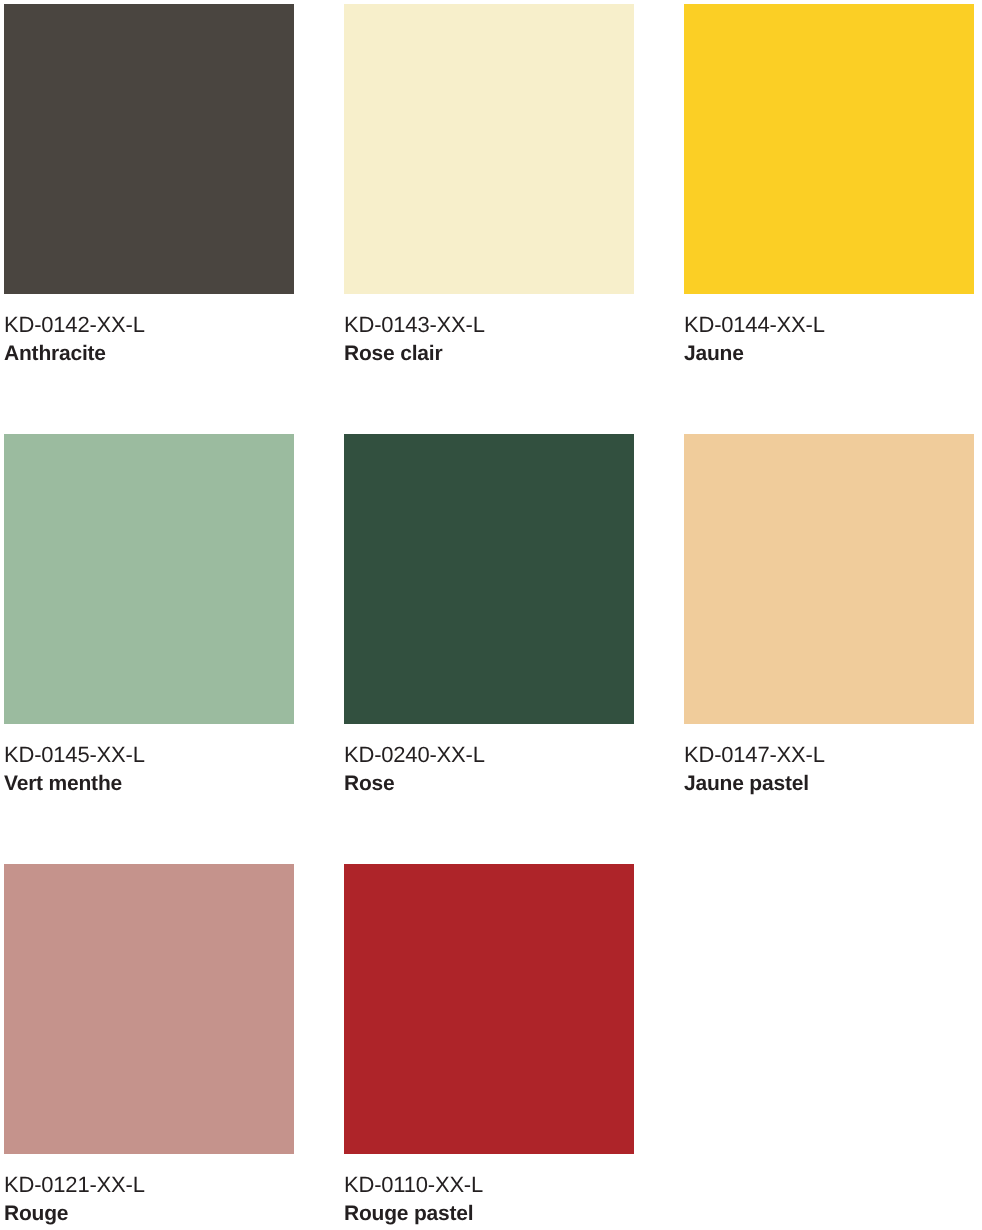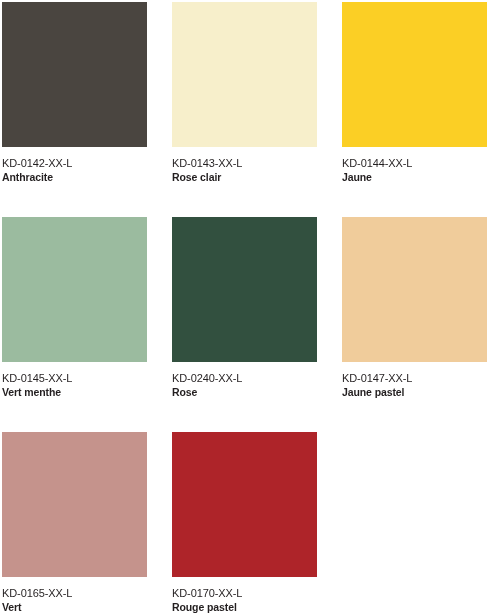--- a/index.html
+++ b/index.html
@@ -109,29 +109,29 @@
       <div class="swatch-chip" style="background-color: rgb(240, 204, 155);"></div>
       <div class="swatch-caption">
         <span class="swatch-code">KD-0147-XX-L</span>
         <span class="swatch-name">Jaune pastel</span>
       </div>
     </div>
 
     <div class="swatch-cell">
       <div class="swatch-chip" style="background-color: rgb(197, 147, 140);"></div>
       <div class="swatch-caption">
-        <span class="swatch-code">KD-0165-XX-L</span>
-        <span class="swatch-name">Vert</span>
+        <span class="swatch-code">KD-0121-XX-L</span>
+        <span class="swatch-name">Rouge</span>
       </div>
     </div>
 
     <div class="swatch-cell">
       <div class="swatch-chip" style="background-color: rgb(174, 36, 41);"></div>
       <div class="swatch-caption">
-        <span class="swatch-code">KD-0170-XX-L</span>
+        <span class="swatch-code">KD-0110-XX-L</span>
         <span class="swatch-name">Rouge pastel</span>
       </div>
     </div>
 
     <div class="swatch-cell empty-cell">
       
       
     </div>
 
   </div>

